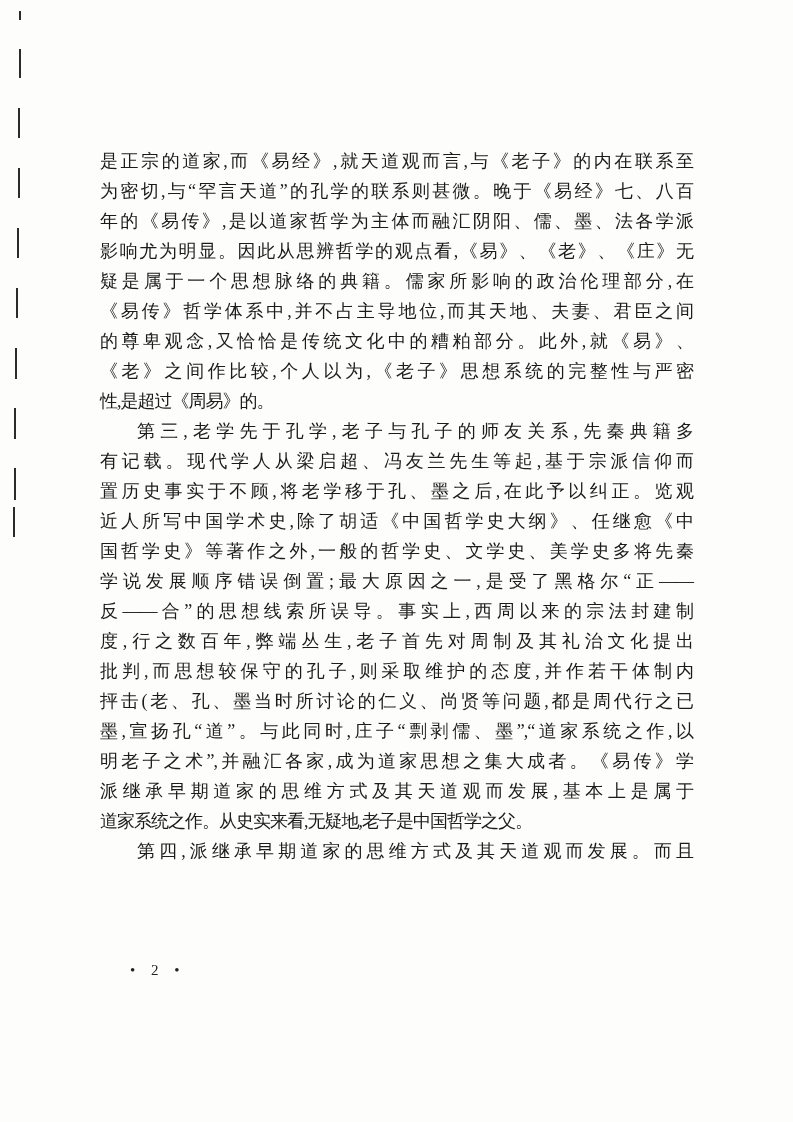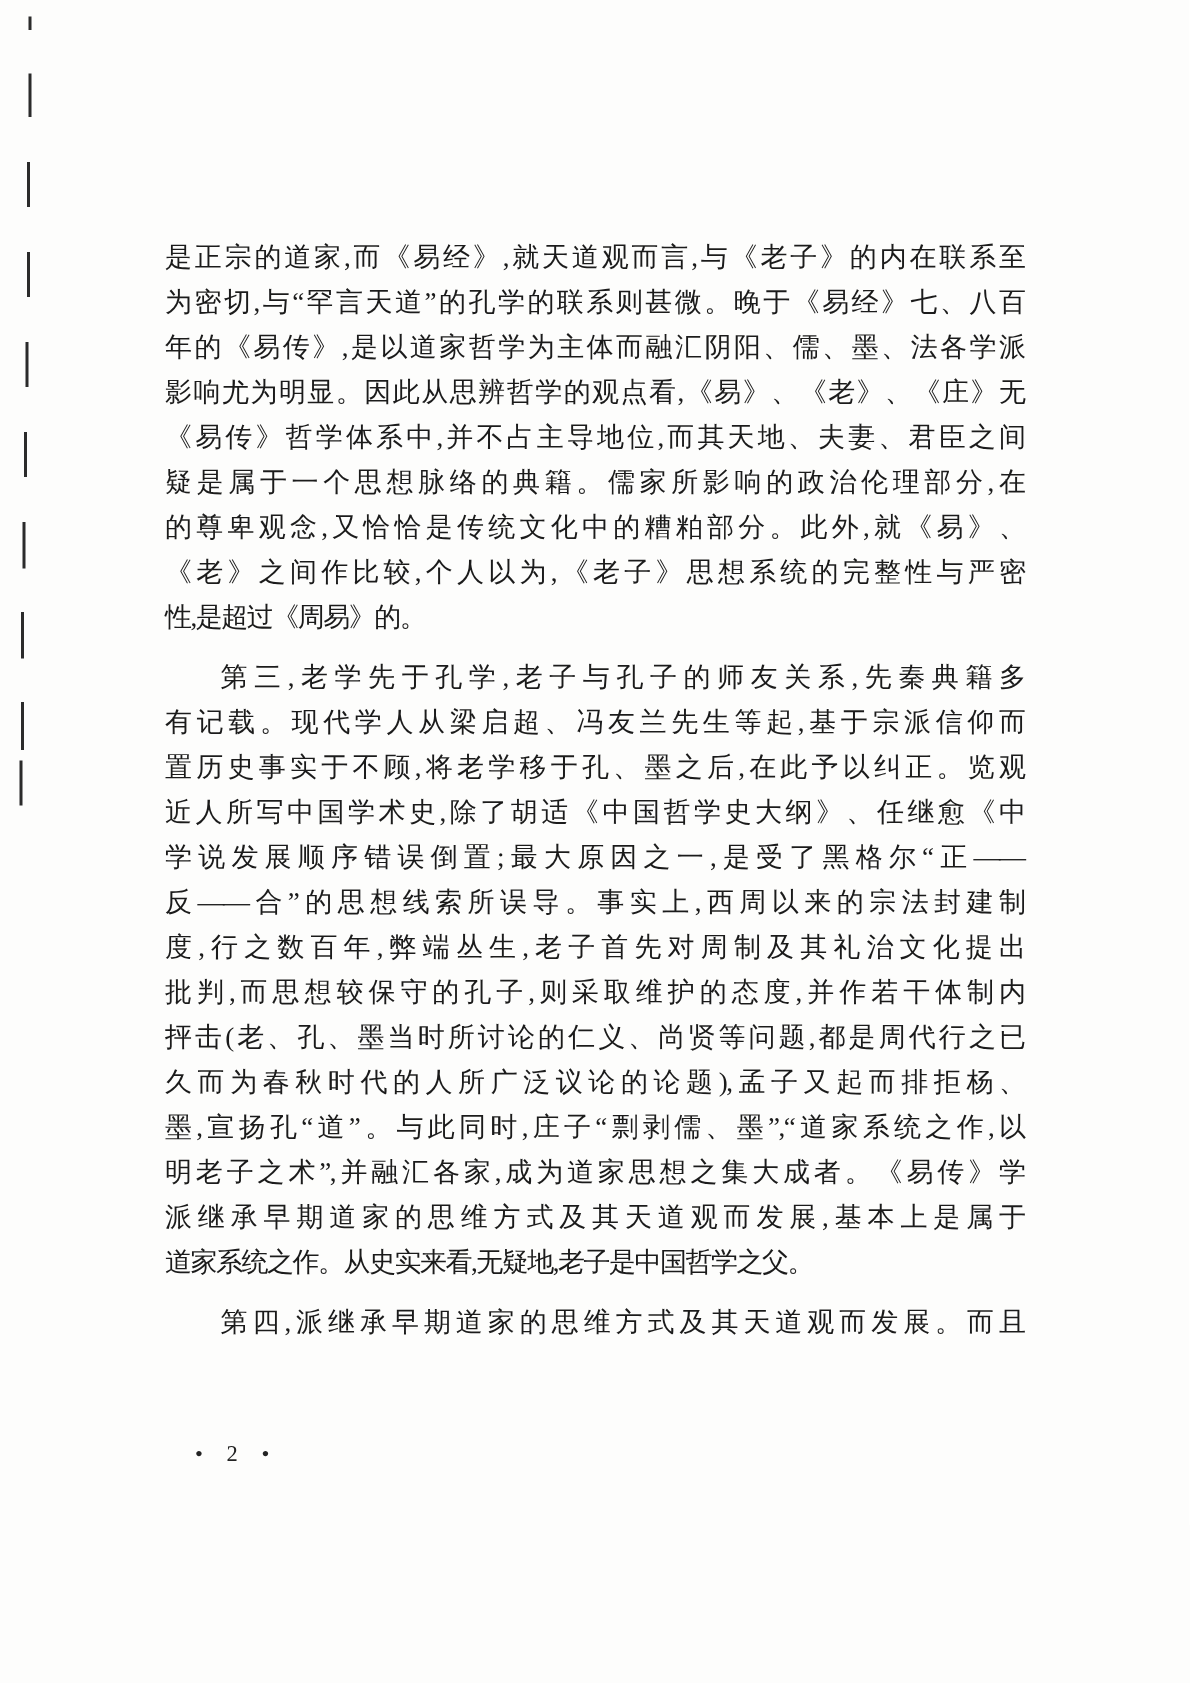--- a/index.html
+++ b/index.html
@@ -16,21 +16,21 @@
     font-family: "Liberation Serif", "DejaVu Serif", serif;
     color: #1b1b1b;
   }
   .text-block {
     position: absolute;
     left: 100px;
     top: 146px;
     width: 593px;
   }
   .paragraph {
-    margin: 10px;
+    margin: 0;
     padding: 0;
   }
   .line {
     height: 30px;
     line-height: 30px;
     font-size: 18px;
     letter-spacing: -1px;
     text-align: justify;
     text-align-last: justify;
     -moz-text-align-last: justify;
@@ -75,38 +75,38 @@
   <div class="mark" style="left:14px; top:468px; height:32px;"></div>
   <div class="mark" style="left:13px; top:507px; height:30px;"></div>
 
   <div class="text-block">
 
     <div class="paragraph">
       <div class="line">是正宗的道家,而《易经》,就天道观而言,与《老子》的内在联系至</div>
       <div class="line">为密切,与“罕言天道”的孔学的联系则甚微。晚于《易经》七、八百</div>
       <div class="line">年的《易传》,是以道家哲学为主体而融汇阴阳、儒、墨、法各学派</div>
       <div class="line">影响尤为明显。因此从思辨哲学的观点看,《易》、《老》、《庄》无</div>
+      <div class="line">疑是属于一个思想脉络的典籍。儒家所影响的政治伦理部分,在</div>
       <div class="line">《易传》哲学体系中,并不占主导地位,而其天地、夫妻、君臣之间</div>
-      <div class="line">疑是属于一个思想脉络的典籍。儒家所影响的政治伦理部分,在</div>
       <div class="line">的尊卑观念,又恰恰是传统文化中的糟粕部分。此外,就《易》、</div>
       <div class="line">《老》之间作比较,个人以为,《老子》思想系统的完整性与严密</div>
       <div class="line short">性,是超过《周易》的。</div>
     </div>
 
     <div class="paragraph">
       <div class="line indent">第三,老学先于孔学,老子与孔子的师友关系,先秦典籍多</div>
       <div class="line">有记载。现代学人从梁启超、冯友兰先生等起,基于宗派信仰而</div>
       <div class="line">置历史事实于不顾,将老学移于孔、墨之后,在此予以纠正。览观</div>
       <div class="line">近人所写中国学术史,除了胡适《中国哲学史大纲》、任继愈《中</div>
+      <div class="line">国哲学史》等著作之外,一般的哲学史、文学史、美学史多将先秦</div>
       <div class="line">学说发展顺序错误倒置;最大原因之一,是受了黑格尔“正——</div>
       <div class="line">反——合”的思想线索所误导。事实上,西周以来的宗法封建制</div>
       <div class="line">度,行之数百年,弊端丛生,老子首先对周制及其礼治文化提出</div>
       <div class="line">批判,而思想较保守的孔子,则采取维护的态度,并作若干体制内</div>
       <div class="line">抨击(老、孔、墨当时所讨论的仁义、尚贤等问题,都是周代行之已</div>
-      <div class="line">久而为春秋时代的人所广泛议论的论题),孟子又起而排拒杨、</div>
       <div class="line">墨,宣扬孔“道”。与此同时,庄子“剽剥儒、墨”,“道家系统之作,以</div>
       <div class="line">明老子之术”,并融汇各家,成为道家思想之集大成者。《易传》学</div>
       <div class="line">派继承早期道家的思维方式及其天道观而发展,基本上是属于</div>
       <div class="line short">道家系统之作。从史实来看,无疑地,老子是中国哲学之父。</div>
     </div>
 
     <div class="paragraph">
       <div class="line indent">第四,派继承早期道家的思维方式及其天道观而发展。而且</div>
     </div>
 

